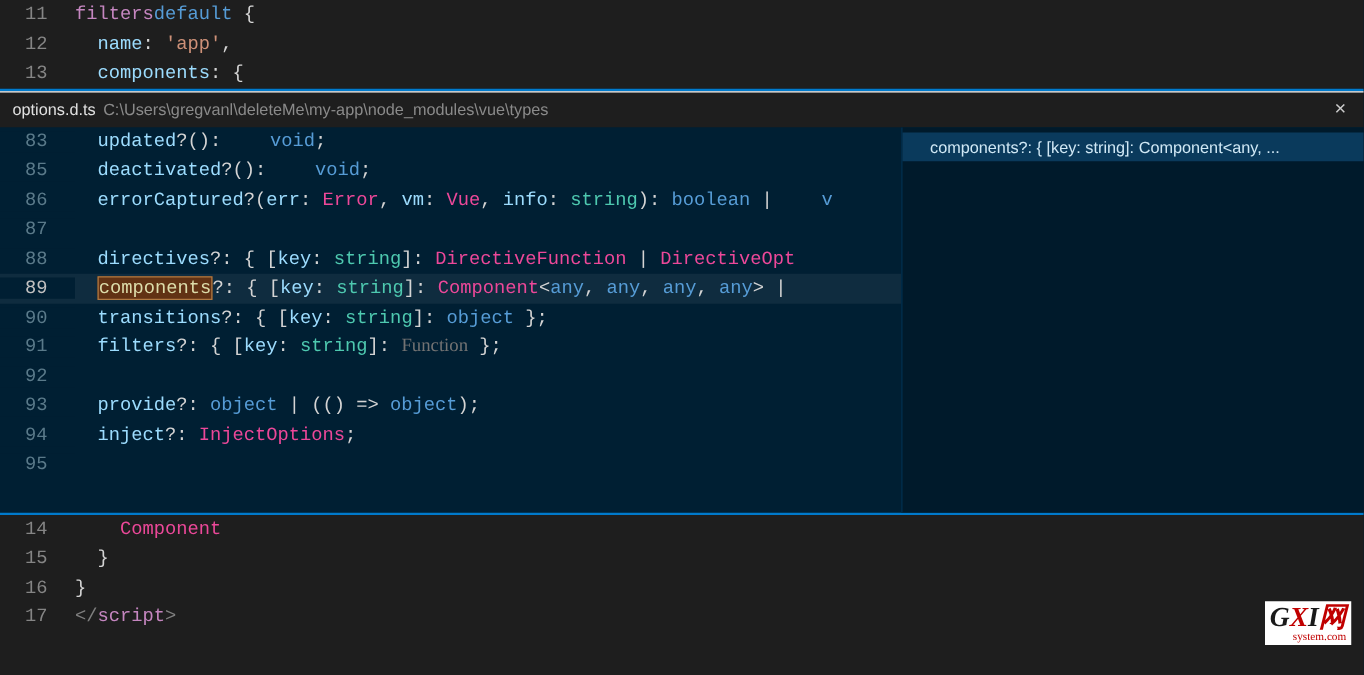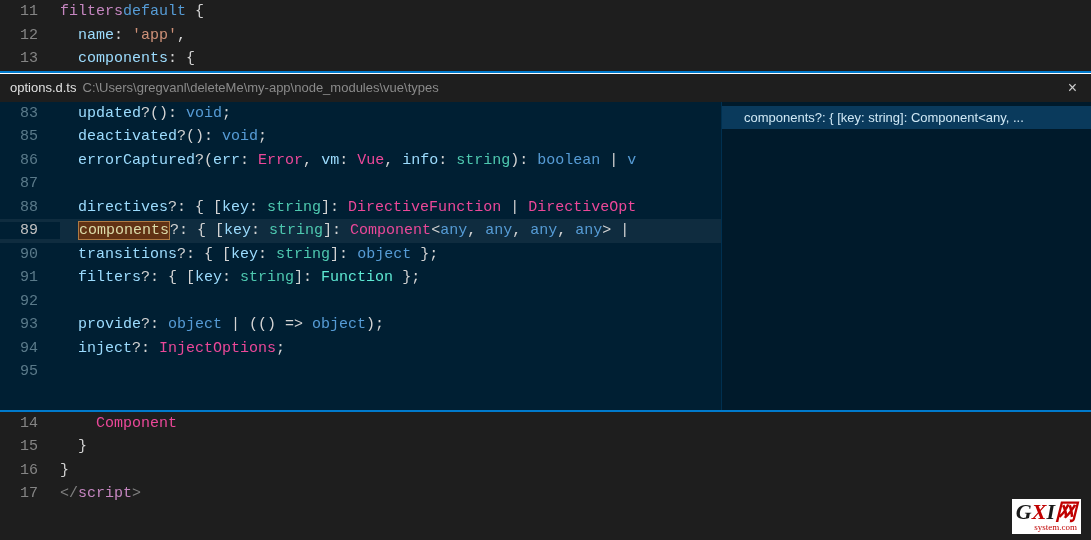--- a/index.html
+++ b/index.html
@@ -33,28 +33,28 @@
   }
   .line-content {
     flex: 1;
   }
   
   .k-export { color: #c586c0; }
   .k-default { color: #569cd6; }
   .k-prop { color: #9cdcfe; }
   .str { color: #ce9178; }
   .punc { color: #d4d4d4; }
-  .k-void { color: #569cd6; }
+  .k-void { color: #569cd6; margin-left: 30px; }
   .k-type { color: #ec4899; }
   .k-param { color: #9cdcfe; }
   .k-string { color: #4ec9b0; }
   .k-boolean { color: #569cd6; }
   .k-object { color: #569cd6; }
   .k-any { color: #569cd6; }
-  .k-func { color: #5eead4; }
+  .k-func { color: #737373; font-family: Liberation Serif, serif; }
   .tag { color: #808080; }
   .highlight-match {
     background: #613214;
     border: 1px solid #b07a43;
     color: #dcdcaa;
     padding: 0 0;
   }
 
   
   .peek-view {
@@ -117,21 +117,21 @@
     padding: 4px 22px;
     white-space: nowrap;
     overflow: hidden;
     text-overflow: ellipsis;
     cursor: pointer;
   }
 
   .watermark {
     position: absolute;
     right: 10px;
-    bottom: 6px;
+    bottom: 24px;
     font-family: Georgia, serif;
     font-style: italic;
     background: #fff;
     padding: 2px 4px;
     line-height: 1;
     text-align: right;
   }
   .watermark .wm-big {
     font-size: 22px;
     font-weight: bold;

